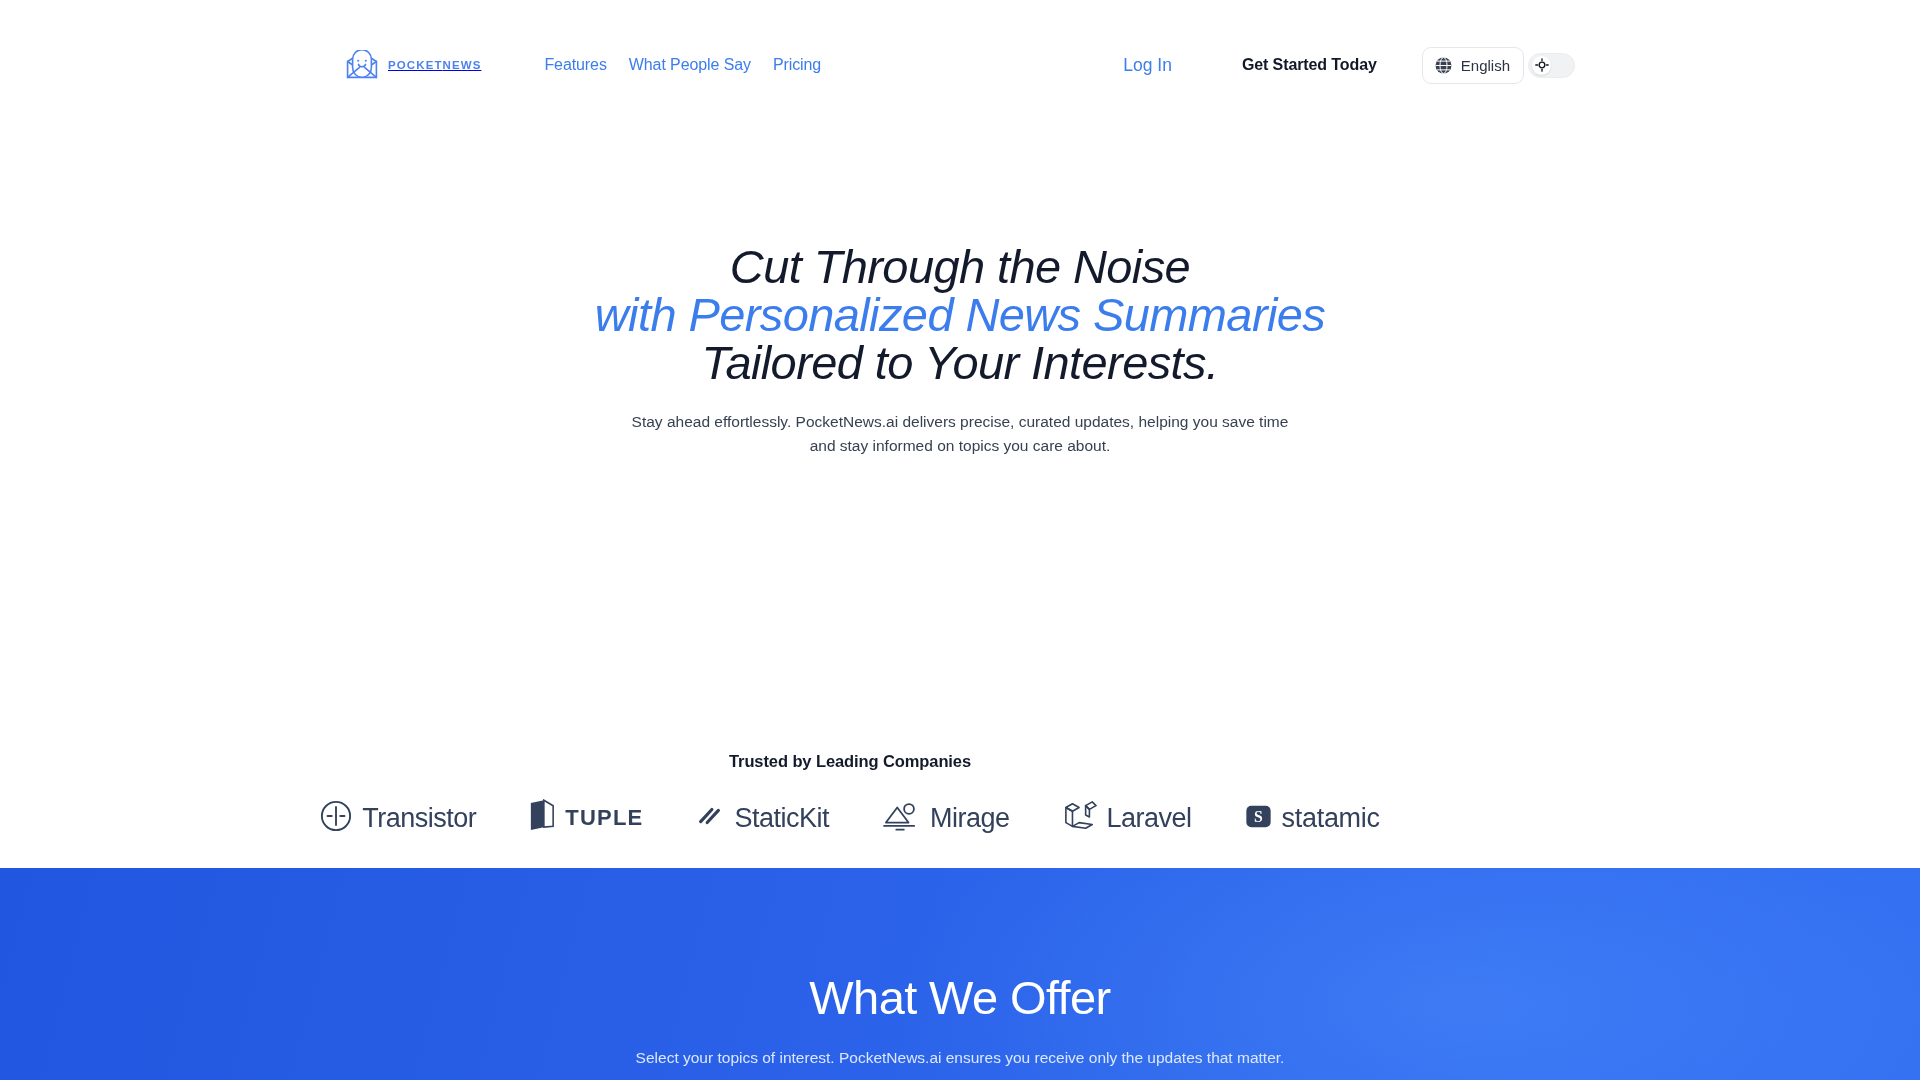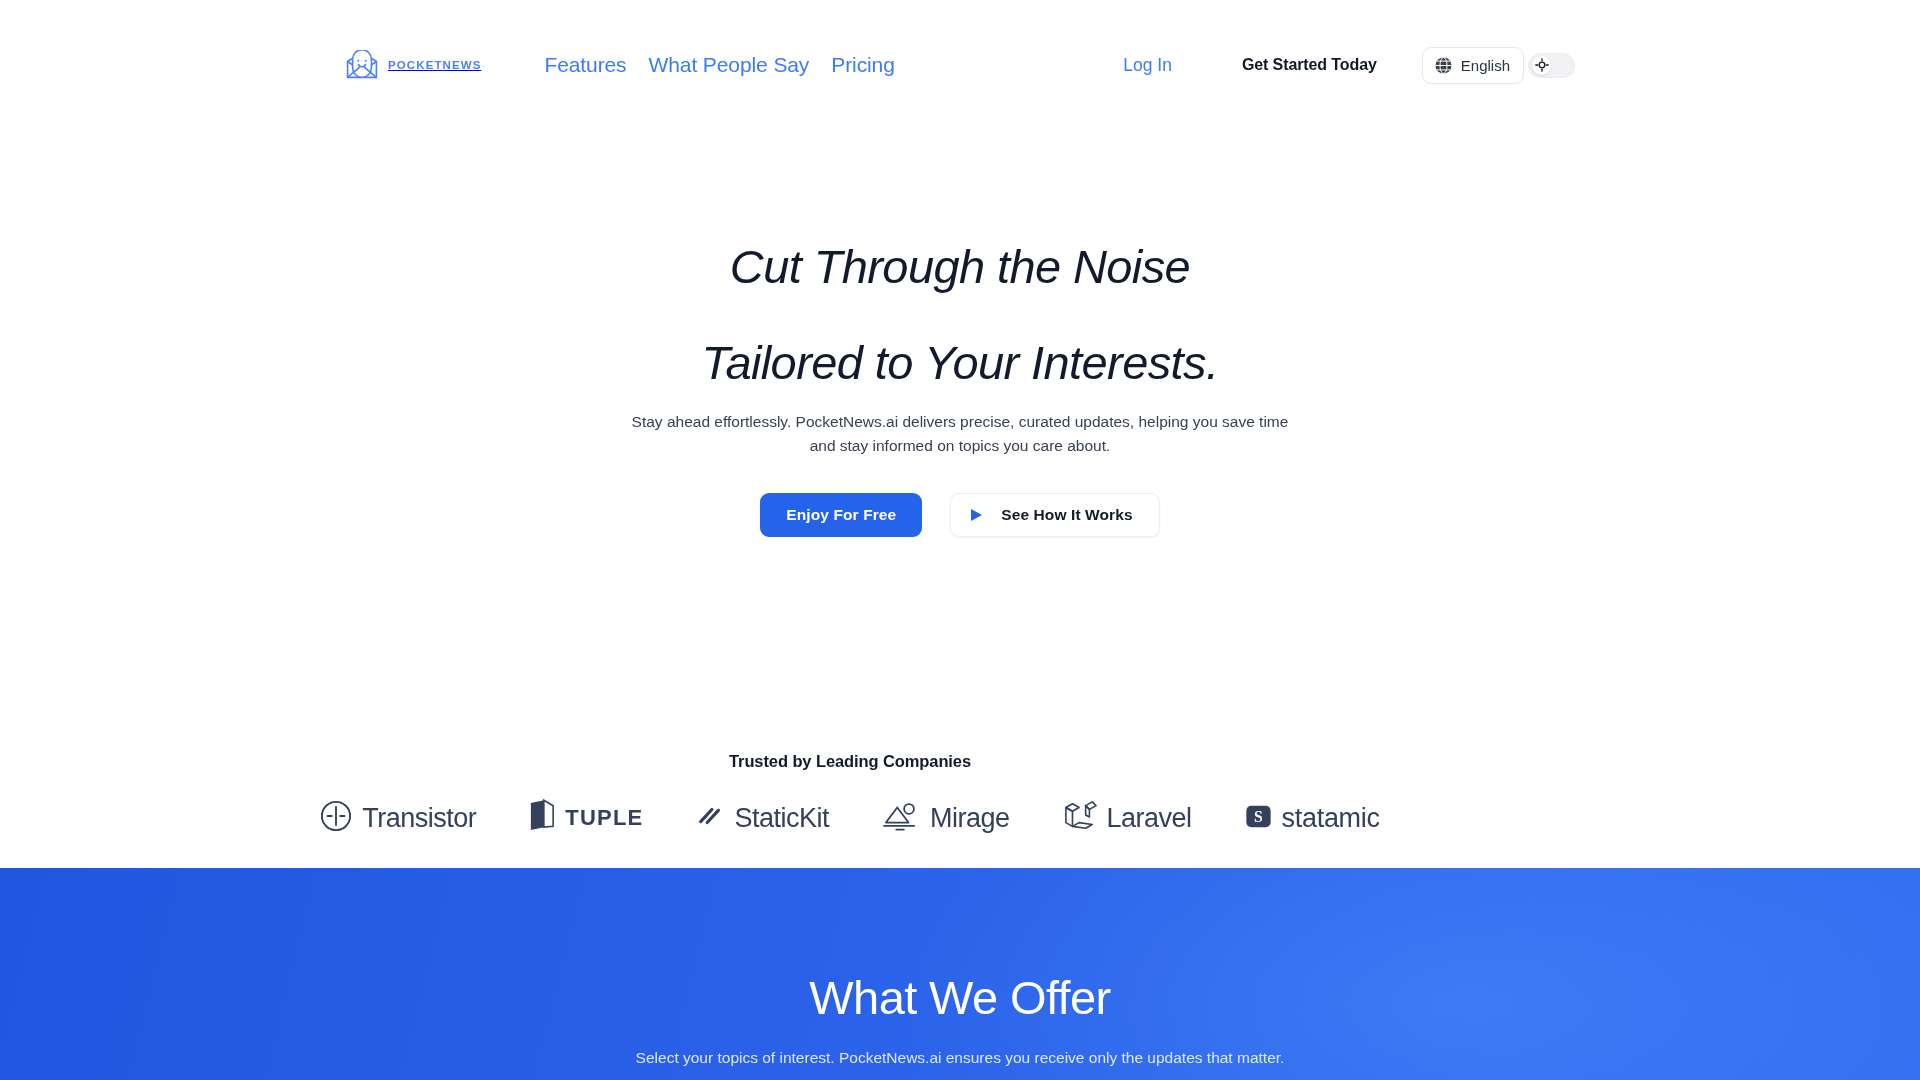--- a/index.html
+++ b/index.html
@@ -21,21 +21,21 @@
   }
   .brand { display:flex; align-items:center; gap:9px; }
   .brand-mark { width:34px; height:30px; flex:none; }
   .brand-text {
     display:flex; flex-direction:row; justify-content:center;
     color:#4c82ef; font-weight:bold; font-size:11.5px;
     letter-spacing:1.1px; line-height:1.22;
   }
   .nav { display:flex; align-items:center; gap:22px; margin-left:63px; }
   .nav a {
-    color:#3b7ded; font-size:21px; text-decoration:none;
+    color:#3b7ded; font-size:16px; text-decoration:none;
     letter-spacing:-0.1px; white-space:nowrap;
   }
   .header-right {
     margin-left:auto; display:flex; align-items:center; gap:0;
   }
   .login-link {
     color:#3b7ded; font-size:17.5px; text-decoration:none;
     margin-right:70px; white-space:nowrap;
   }
   .get-started {
@@ -192,32 +192,25 @@
           </span>
         </div>
       </div>
 
     </div>
   </div>
 
   <div class="hero">
     <h1>
       <span>Cut Through the Noise</span><br>
-      <br>
+      <span class="accent">with Personalized News Summaries</span><br>
       <span>Tailored to Your Interests.</span>
     </h1>
     <p class="sub">Stay ahead effortlessly. PocketNews.ai delivers precise, curated updates, helping you save time and stay informed on topics you care about.</p>
 
-    <div class="cta-row">
-      <button class="btn-primary">Enjoy For Free</button>
-      <button class="btn-secondary">
-        <span class="play-tri"></span>
-        <span>See How It Works</span>
-      </button>
-    </div>
   </div>
 
   <div class="trusted">
     <div class="trusted-title">Trusted by Leading Companies</div>
 
     <div class="logos">
 
       <div class="logo-item">
         <span>
           <svg viewBox="0 0 34 34" width="32" height="32" fill="none" stroke="#33415c" stroke-width="2" stroke-linecap="round">

